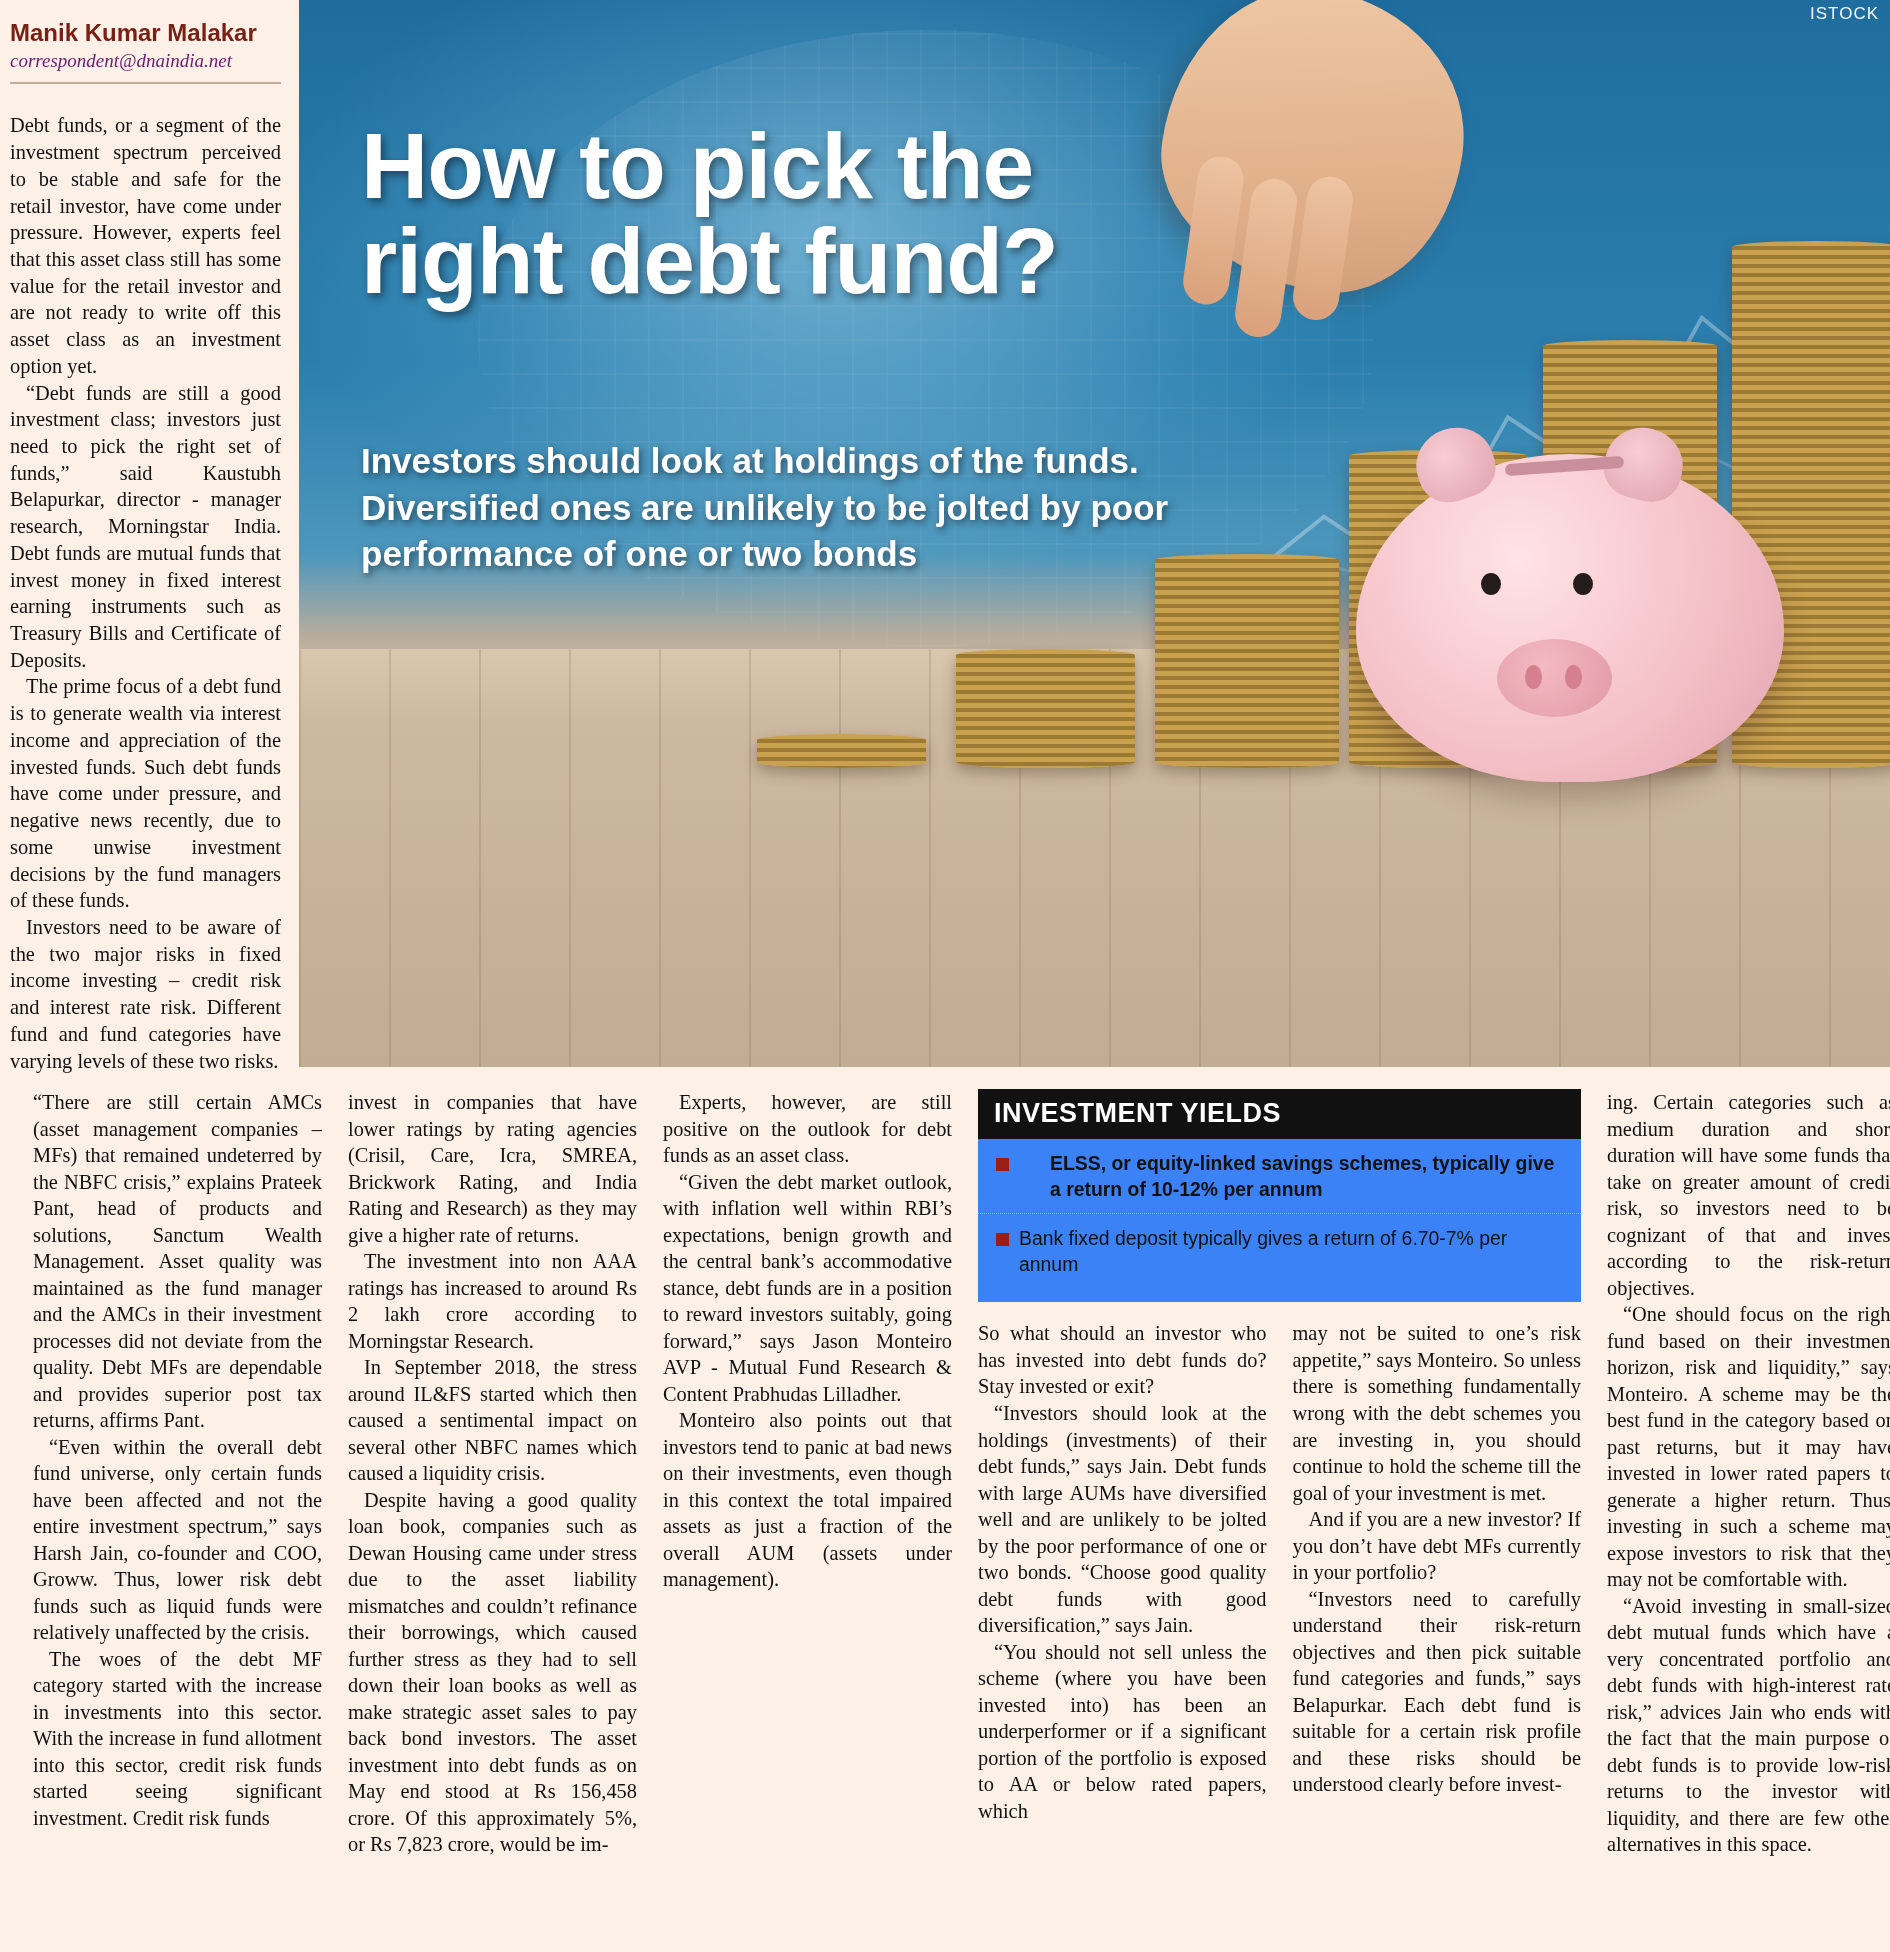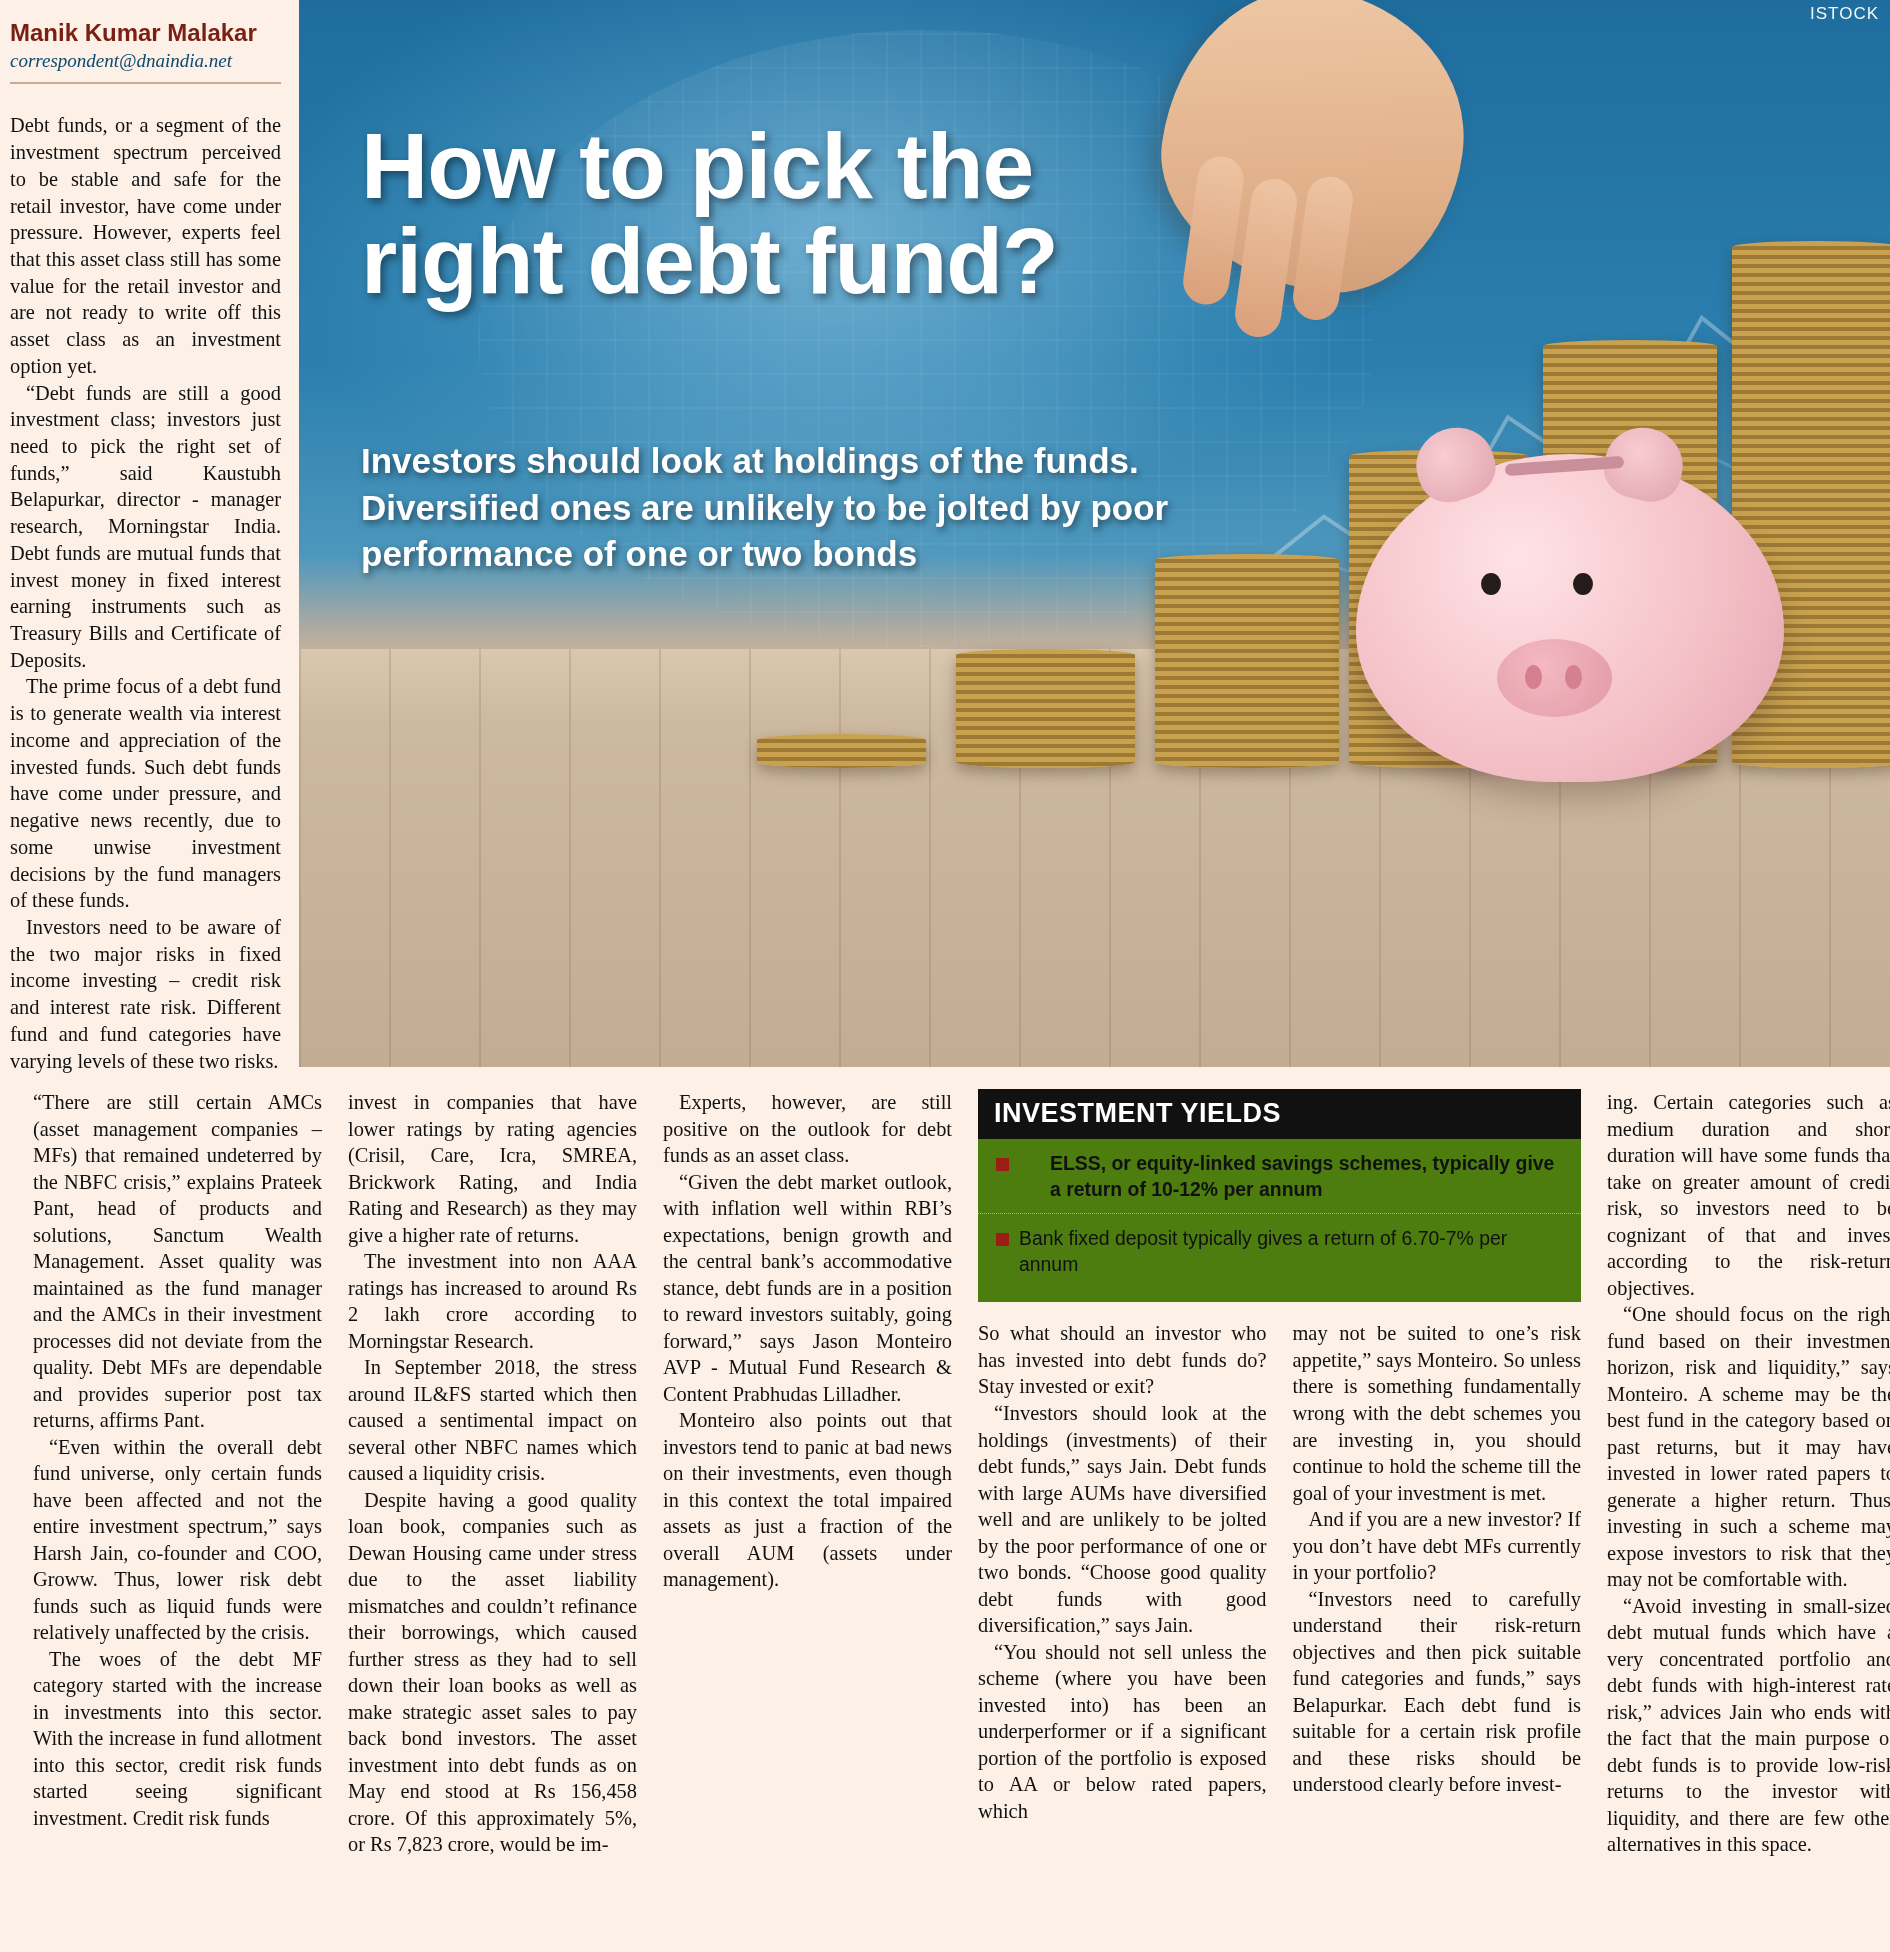--- a/index.html
+++ b/index.html
@@ -38,21 +38,21 @@
     font-weight: bold;
     font-size: 24px;
     color: #7a1f14;
     line-height: 1.1;
     margin-top: 6px;
   }
   .byline-mail {
     font-family: "Liberation Serif", serif;
     font-style: italic;
     font-size: 19px;
-    color: #0c4a6e;
+    color: #701a75;
     margin-top: 4px;
     padding-bottom: 10px;
     border-bottom: 2px solid #c9a99a;
   }
   .intro-text {
     margin-top: 28px;
     font-size: 20.4px;
     line-height: 1.31;
     text-align: justify;
     hyphens: auto;
@@ -252,21 +252,21 @@
   .col p { margin: 0; text-indent: 16px; }
   .col p.first { text-indent: 0; }
 
   
   .midwrap {
     width: 603px;
     display: flex;
     flex-direction: column;
   }
   .yields-box {
-    background: #4d7c0f;
+    background: #3b82f6;
     width: 603px;
     box-sizing: border-box;
     padding-bottom: 14px;
     margin-bottom: 18px;
   }
   .yields-title {
     background: #111111;
     color: #ffffff;
     font-family: "Liberation Sans", sans-serif;
     font-weight: bold;

